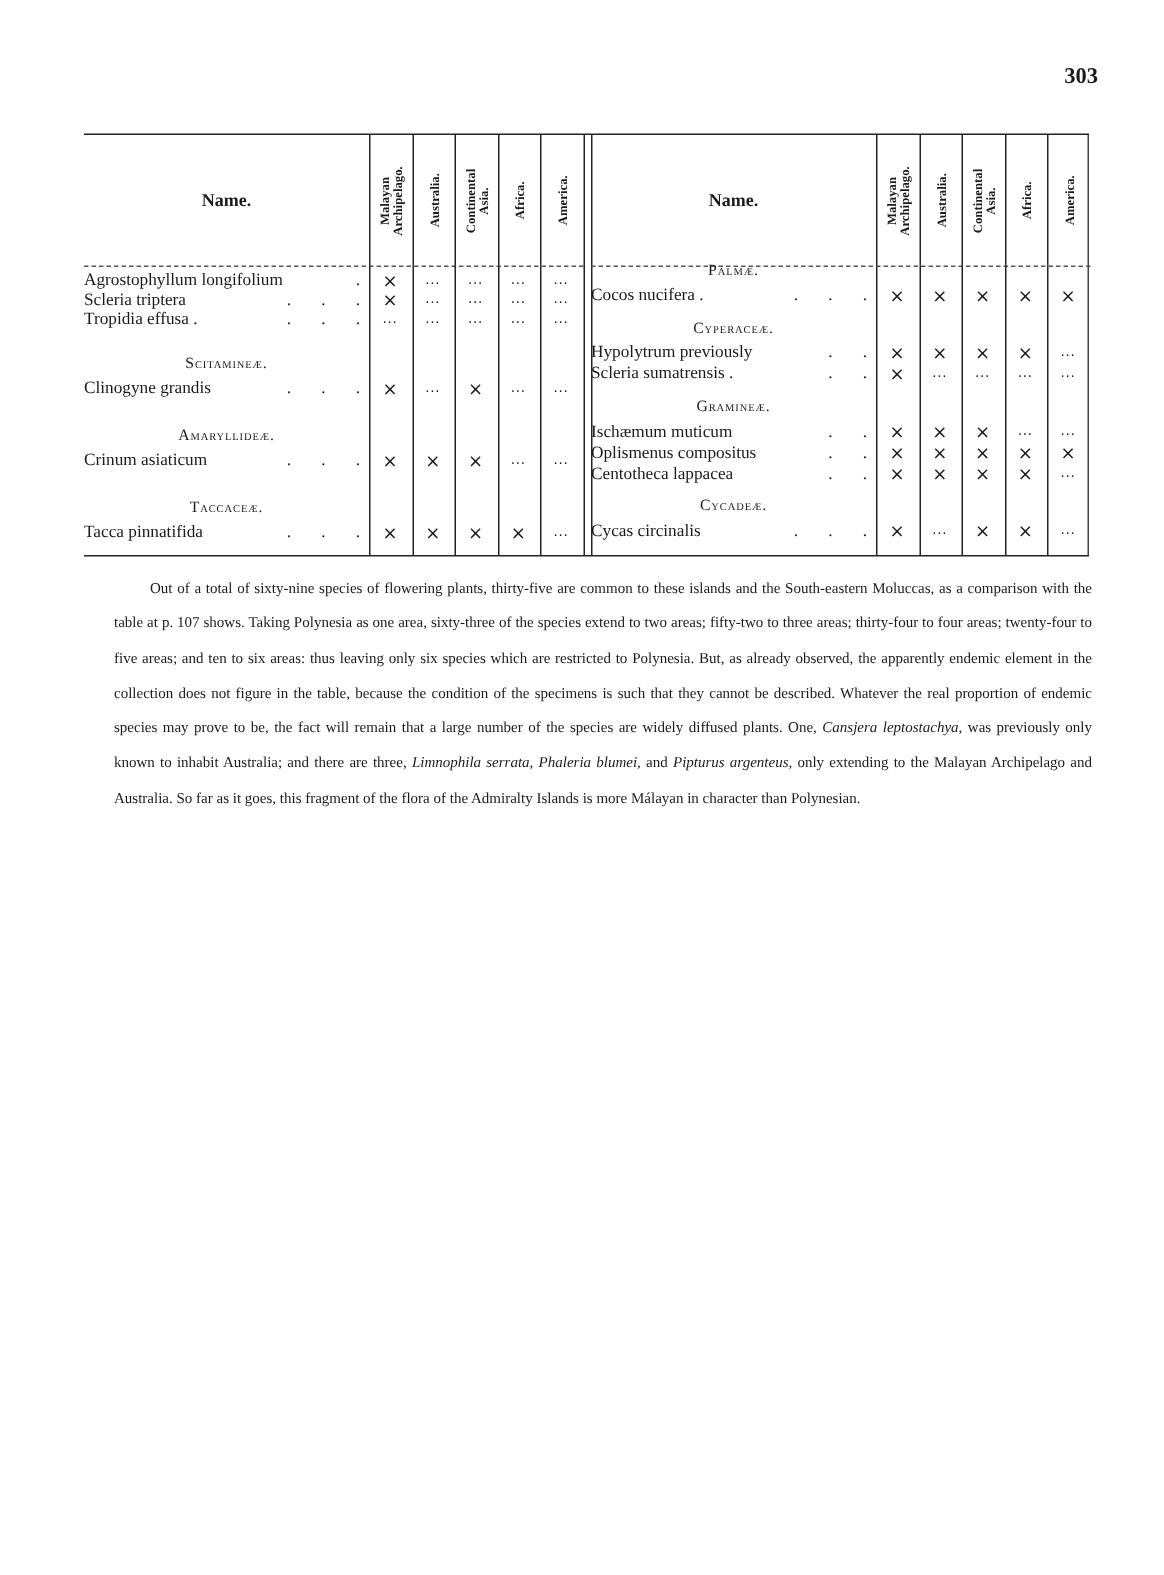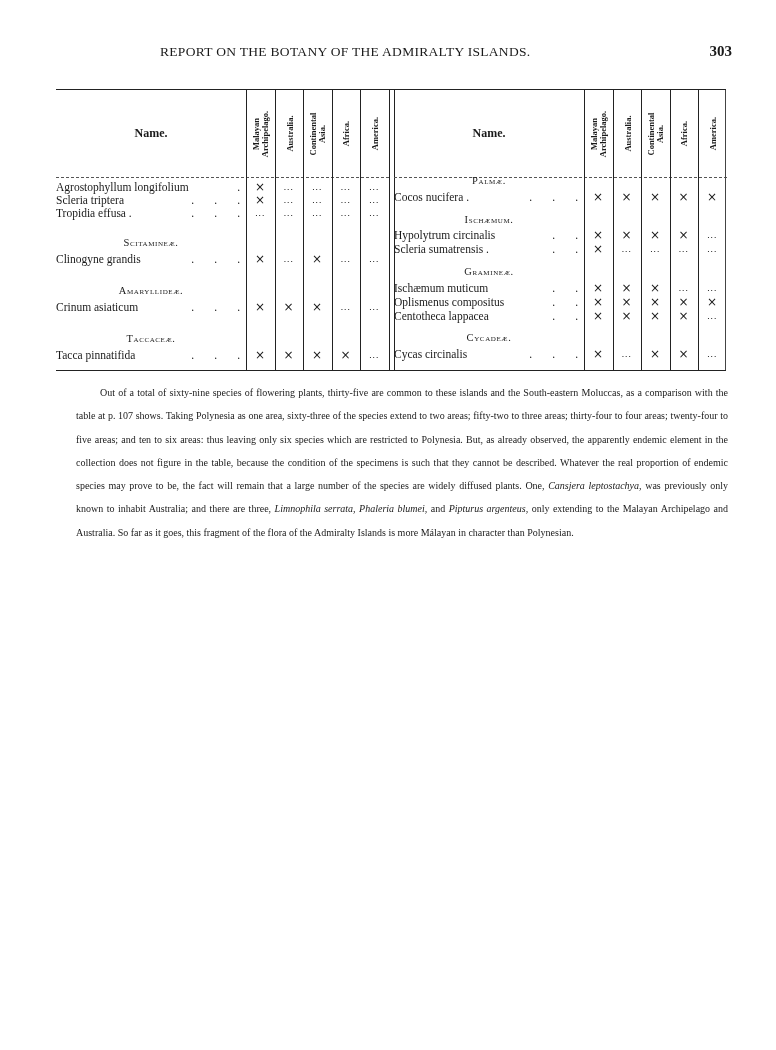--- a/index.html
+++ b/index.html
@@ -31,21 +31,20 @@
     .family { position: absolute; font-size: 10.5px; font-variant: small-caps; letter-spacing: 0.6px; font-family: "Liberation Serif", serif; height: 13px; line-height: 13px; }
 
     .prose { position: absolute; left: 76px; top: 381px; width: 652px; font-size: 10px; line-height: 23.3px; text-align: justify; font-family: "Liberation Serif", serif; }
     .prose p { margin: 0; text-indent: 24px; }
     .prose i { font-style: italic; }
   </style>
 </head>
 <body>
 
 <div class="header">
-  <span class="title">REPORT ON THE BOTANY OF THE ADMIRALTY ISLANDS.</span>
   <span class="pageno">303</span>
 </div>
 
 <div class="table" id="dist-table">
   <div class="half left" id="half-left">
       <div class="colhead namehead" style="left: 0px; width: 190px;">Name.</div>
       <div class="headrule" style="left: 0px; width: 332.5px;"></div>
       <div class="colhead vhead" style="left: 190px; width: 28.5px;">
         <span>Malayan
 Archipelago.</span>
@@ -155,23 +154,23 @@
       <div class="family" style="top: 84px; left: 0px; width: 190px; text-align: center;">Palmæ.</div>
       <div class="row" style="top: 101px; left: 0px; width: 332.5px;">
         <span class="name">Cocos nucifera .</span>
         <span class="dots" style="right: 148.5px;">.       .       .</span>
         <span class="cell" style="left: 190px;">×</span>
         <span class="cell" style="left: 218.5px;">×</span>
         <span class="cell" style="left: 247px;">×</span>
         <span class="cell" style="left: 275.5px;">×</span>
         <span class="cell" style="left: 304px;">×</span>
       </div>
-      <div class="family" style="top: 123px; left: 0px; width: 190px; text-align: center;">Ischæmum.</div>
+      <div class="family" style="top: 123px; left: 0px; width: 190px; text-align: center;">Cyperaceæ.</div>
       <div class="row" style="top: 139px; left: 0px; width: 332.5px;">
-        <span class="name">Hypolytrum circinalis</span>
+        <span class="name">Hypolytrum previously</span>
         <span class="dots" style="right: 148.5px;">.       .</span>
         <span class="cell" style="left: 190px;">×</span>
         <span class="cell" style="left: 218.5px;">×</span>
         <span class="cell" style="left: 247px;">×</span>
         <span class="cell" style="left: 275.5px;">×</span>
         <span class="cell dots3" style="left: 304px;">...</span>
       </div>
       <div class="row" style="top: 153px; left: 0px; width: 332.5px;">
         <span class="name">Scleria sumatrensis .</span>
         <span class="dots" style="right: 148.5px;">.       .</span>

